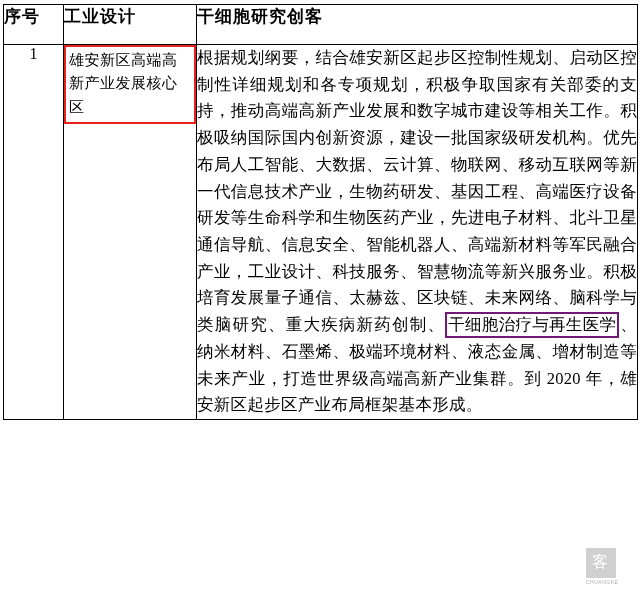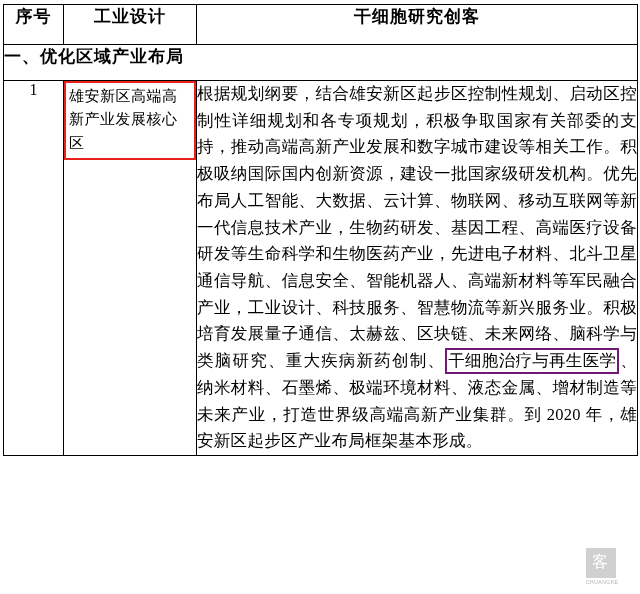--- a/index.html
+++ b/index.html
@@ -26,21 +26,21 @@
     border: 1px solid #000000;
     vertical-align: top;
     padding: 0;
   }
   
   col.c1 { width: 60px; }
   col.c2 { width: 133px; }
   col.c3 { width: 441px; }
 
   th.hdr {
-    text-align: center;
+    text-align: left;
     font-weight: bold;
     font-size: 17px;
     height: 40px;
     vertical-align: middle;
     letter-spacing: 1px;
     color: #000;
   }
   td.section-row {
     font-weight: bold;
     font-size: 17px;
@@ -144,23 +144,20 @@
     </colgroup>
     <thead>
       <tr>
         <th class="hdr">序号</th>
         <th class="hdr">工业设计</th>
         <th class="hdr">干细胞研究创客</th>
       </tr>
     </thead>
     <tbody>
       <tr>
-        <td class="section-row" colspan="3">一、优化区域产业布局</td>
-      </tr>
-      <tr>
         <td class="num-cell">1</td>
         <td class="task-cell">
           <span class="task-box">雄安新区高端高新产业发展核心区</span>
         </td>
         <td class="measures-cell">
           <span class="measures-text"><span>根据规划纲要，结合雄安新区起步区控制性规划、启动区控制性详细规划和各专项规划，积极争取国家有关部委的支持，推动高端高新产业发展和数字城市建设等相关工作。积极吸纳国际国内创新资源，建设一批国家级研发机构。优先布局人工智能、大数据、云计算、物联网、移动互联网等新一代信息技术产业，生物药研发、基因工程、高端医疗设备研发等生命科学和生物医药产业，先进电子材料、北斗卫星通信导航、信息安全、智能机器人、高端新材料等军民融合产业，工业设计、科技服务、智慧物流等新兴服务业。积极培育发展量子通信、太赫兹、区块链、未来网络、脑科学与类脑研究、重大疾病新药创制、</span><span class="hl-red">干细胞治疗与再生医学</span><span>、纳米材料、石墨烯、极端环境材料、液态金属、增材制造等未来产业，打造世界级高端高新产业集群。到 2020 年，雄安新区起步区产业布局框架基本形成。</span></span>
         </td>
       </tr>
     </tbody>
   </table>

